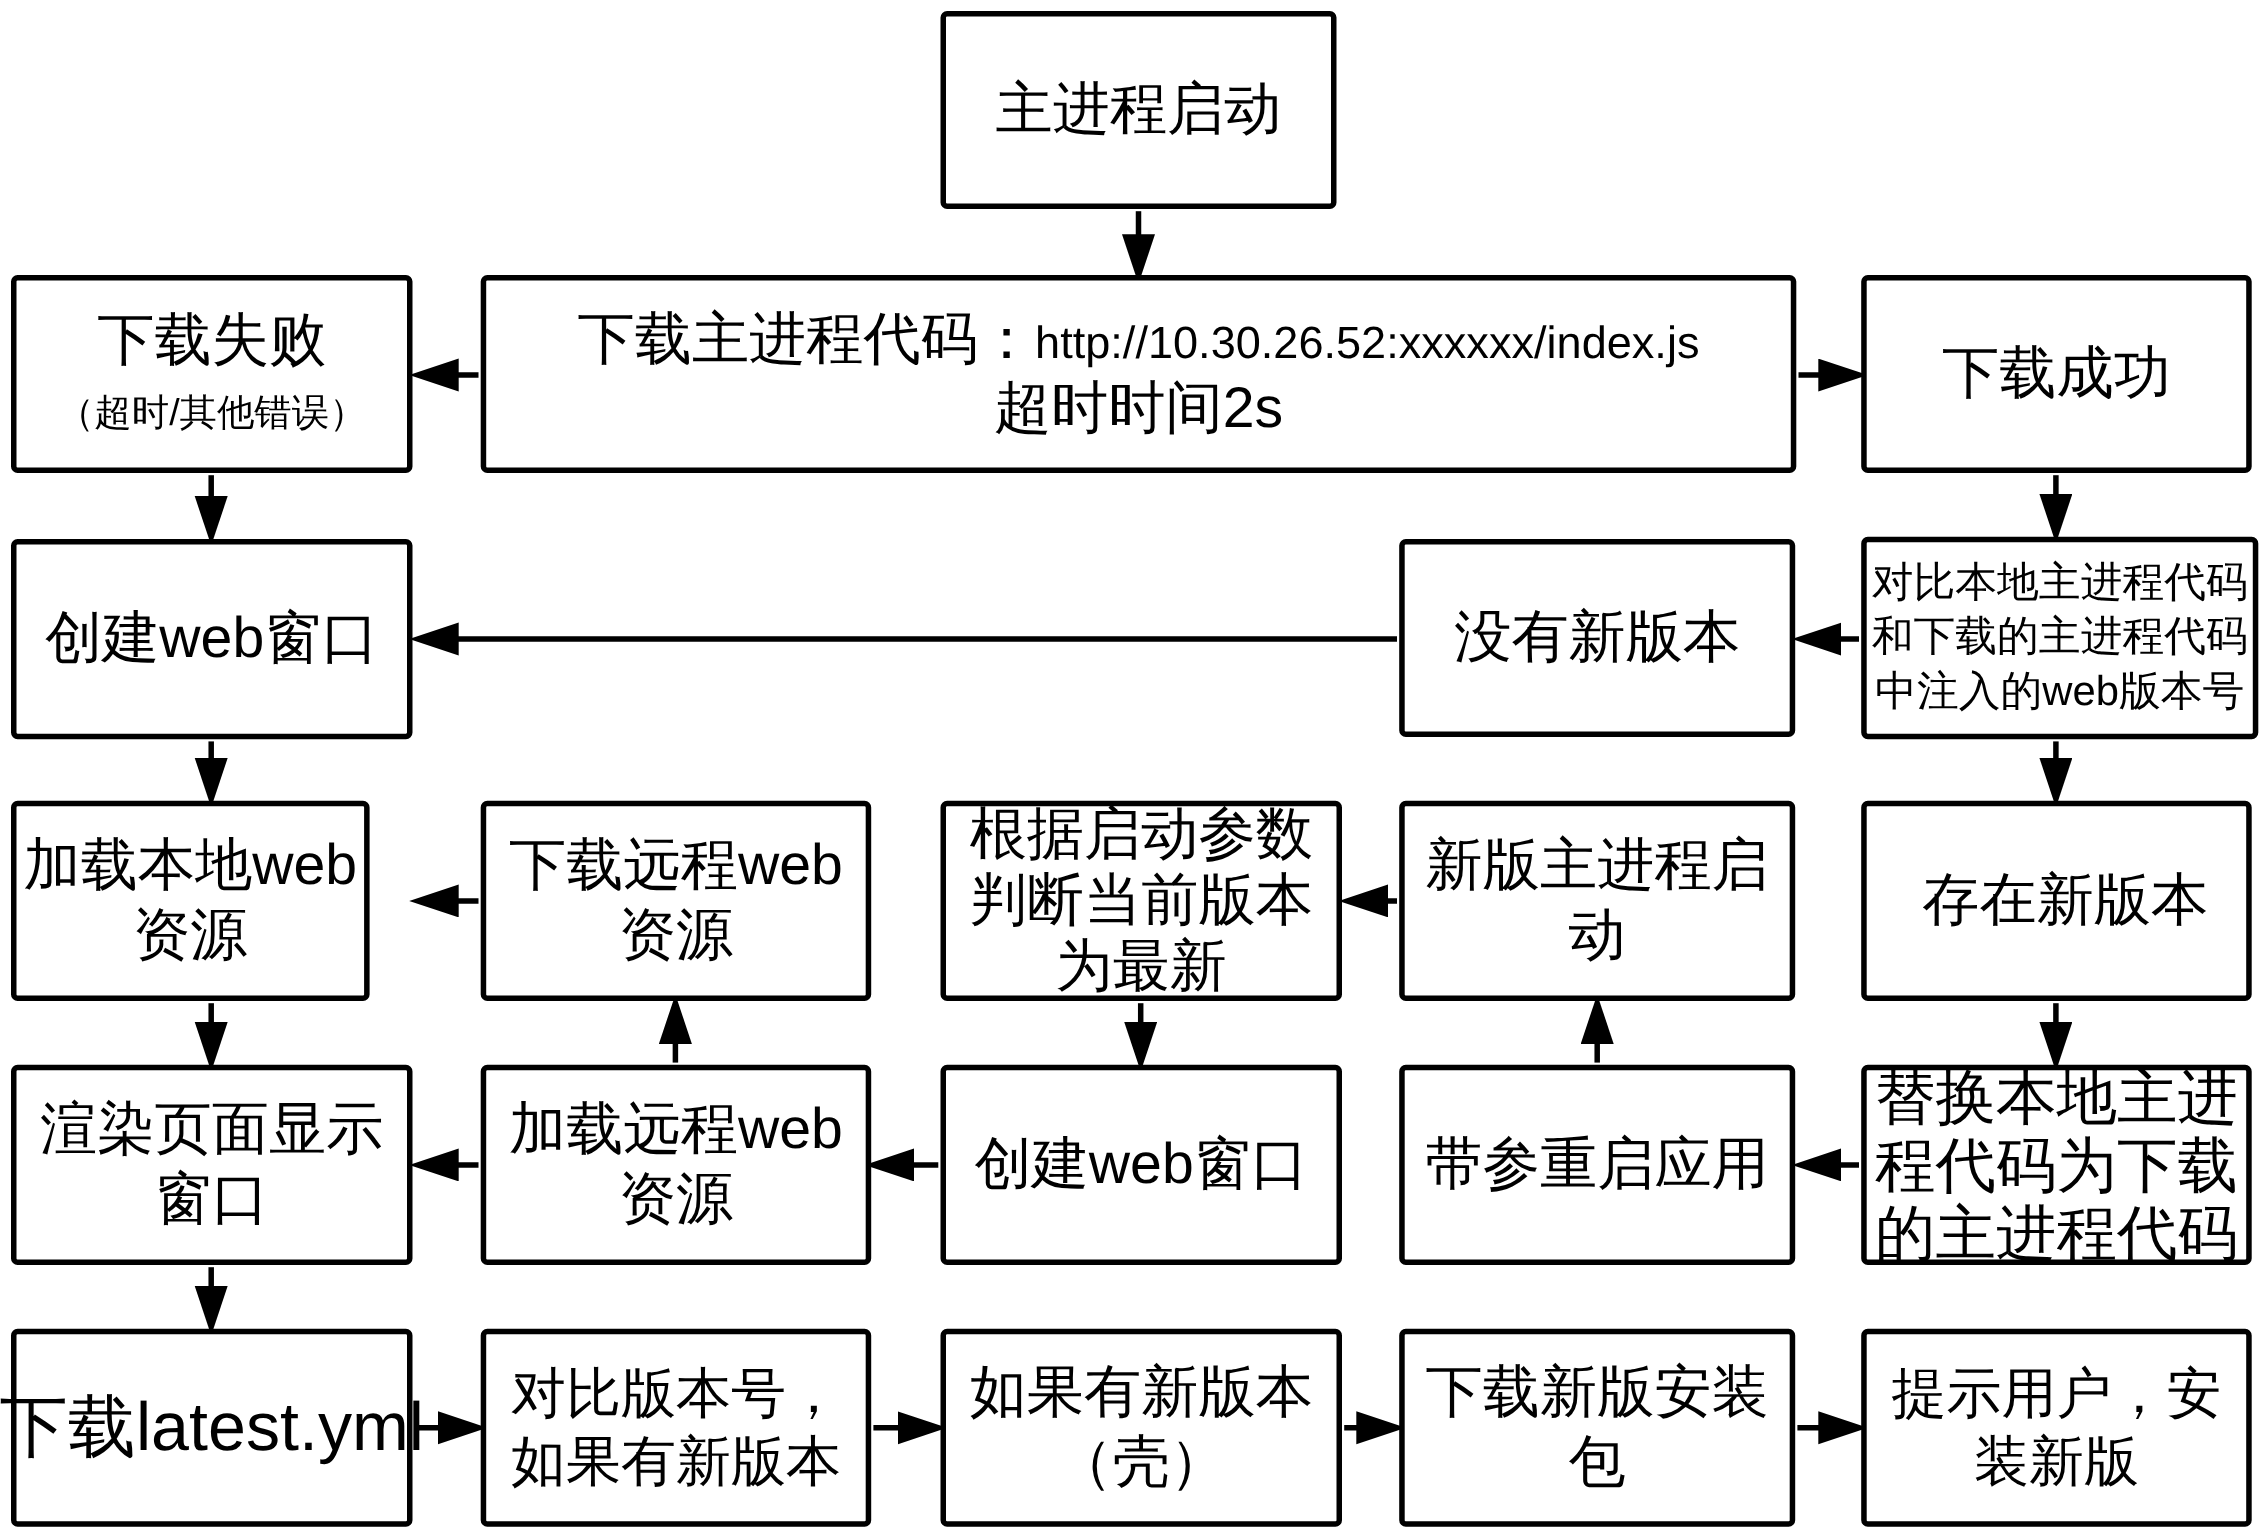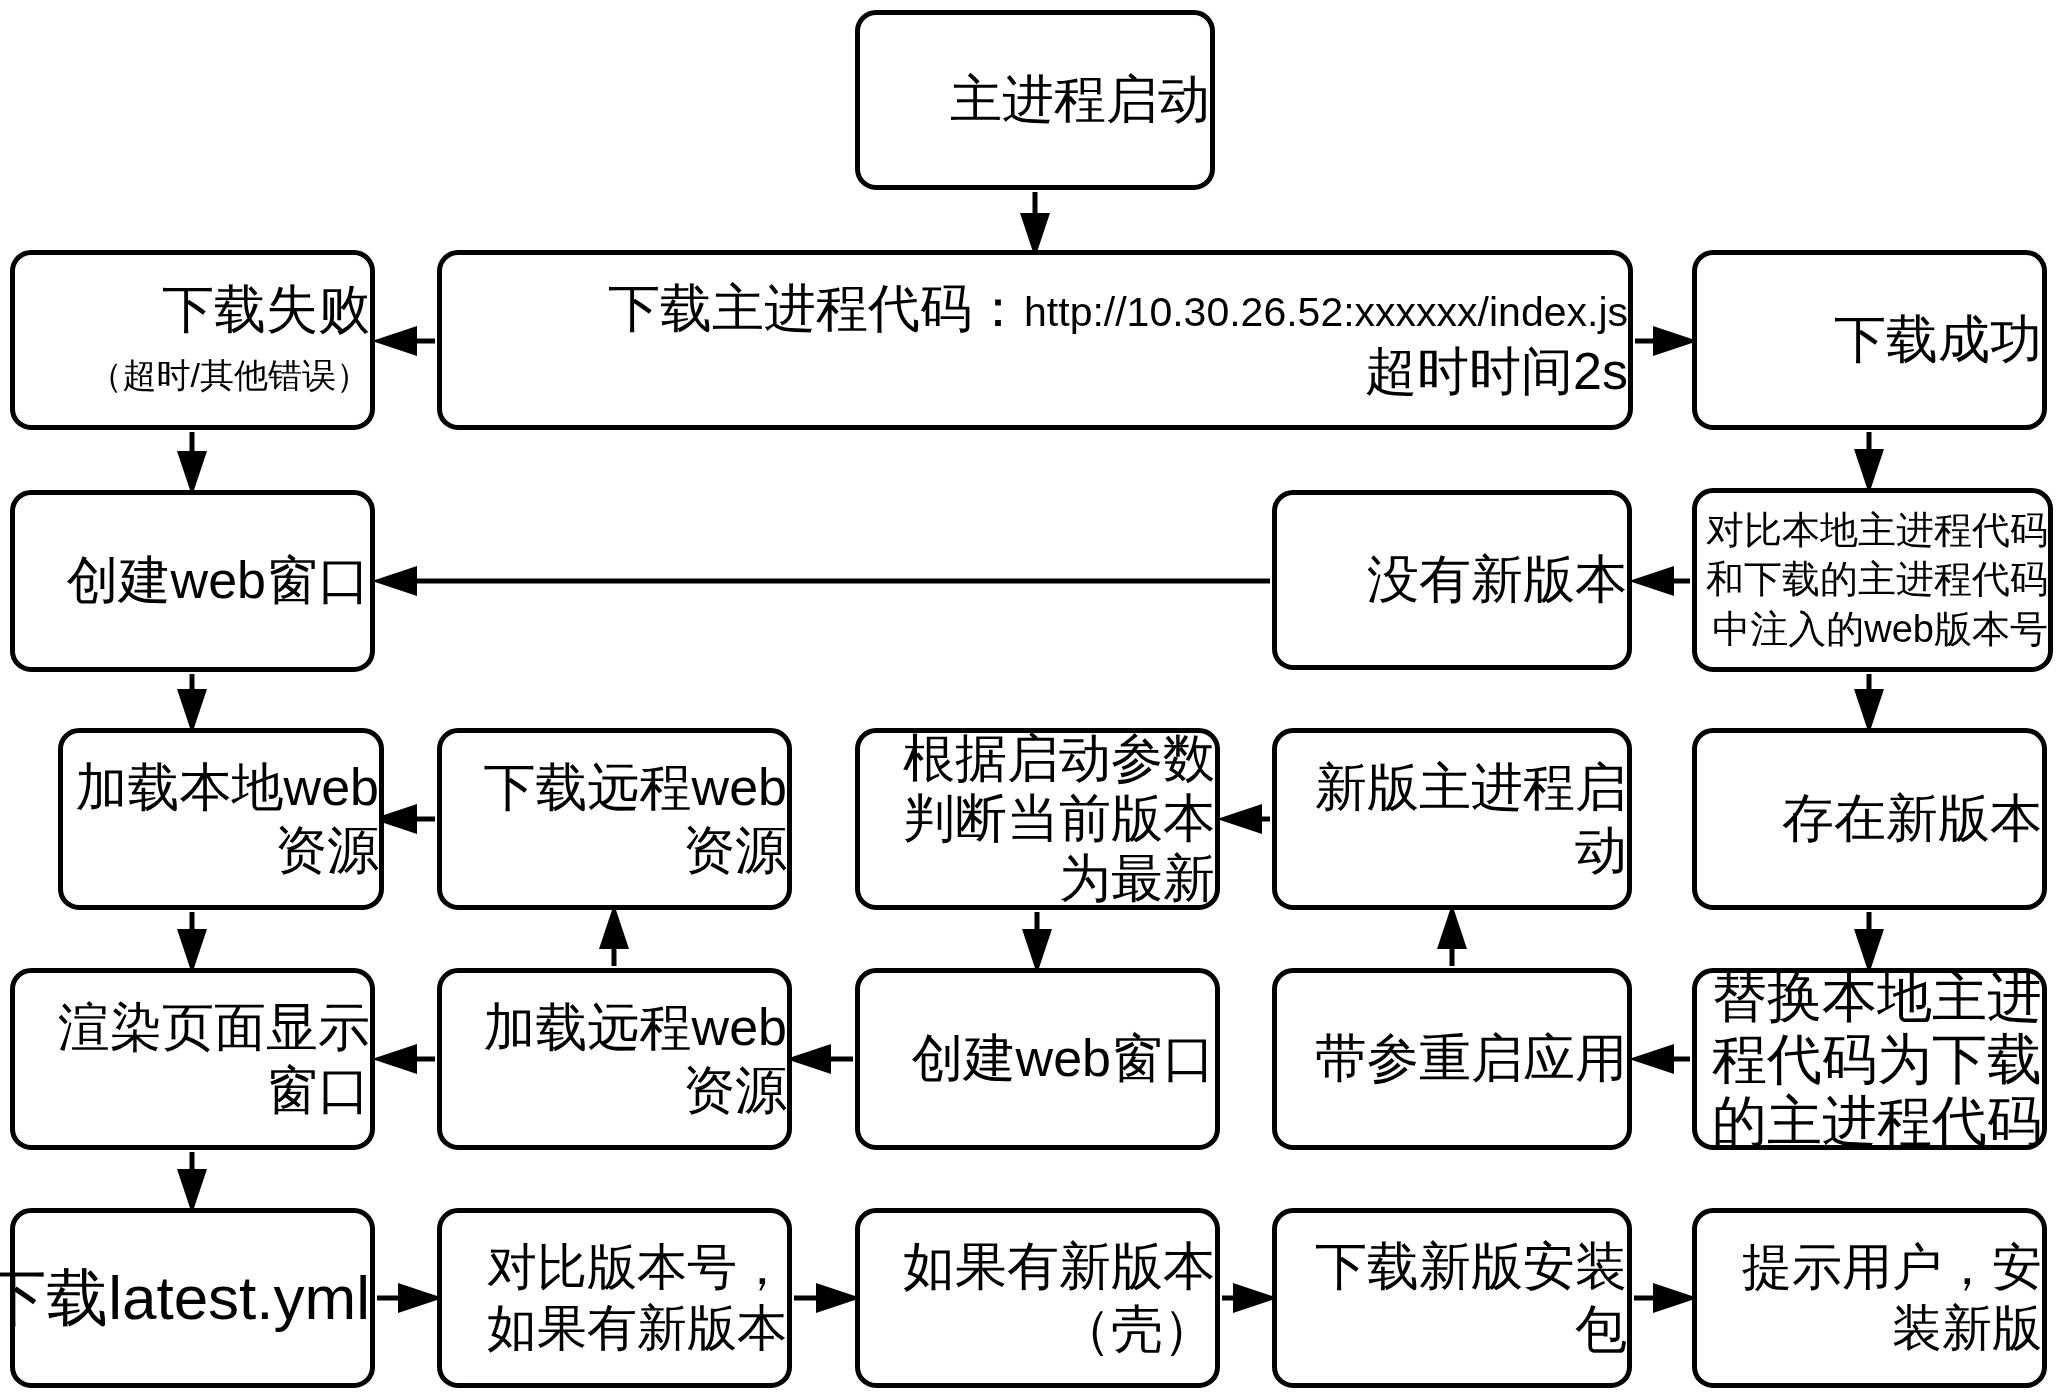--- a/index.html
+++ b/index.html
@@ -10,24 +10,24 @@
     background:#ffffff;
     color:#000000;
     font-family:"Liberation Sans", sans-serif;
     overflow:hidden;
   }
   #edges { position:absolute; left:0; top:0; width:2059px; height:1399px; }
   #edges line { stroke:#000000; stroke-width:5; }
   .node {
     position:absolute;
     border:5px solid #000000;
-    border-radius:21px;
+    border-radius:6px;
     background:#ffffff;
     display:flex; flex-direction:column;
-    align-items:flex-end; justify-content:center;
+    align-items:center; justify-content:center;
     text-align:center;
     font-size:52px;
     line-height:1.22;
     overflow:visible;
     z-index:1;
   }
   .node .line { white-space:nowrap; }
   .seg.url { font-size:41px; }
   .seg.sm  { font-size:34px; }
 </style>
@@ -85,21 +85,21 @@
       <div class="line"><span class="seg">创建web窗口</span></div>
     </div>
     <div class="node" style="left: 1272px; top: 490px; width: 360px; height: 180px;">
       <div class="line"><span class="seg">没有新版本</span></div>
     </div>
     <div class="node" style="left: 1692px; top: 488px; width: 361px; height: 184px; font-size: 38px; line-height: 1.3;">
       <div class="line"><span class="seg">对比本地主进程代码</span></div>
       <div class="line"><span class="seg">和下载的主进程代码</span></div>
       <div class="line"><span class="seg">中注入的web版本号</span></div>
     </div>
-    <div class="node" style="left: 10px; top: 728px; width: 326px; height: 182px; margin-left: 48px;">
+    <div class="node" style="left: 10px; top: 728px; width: 326px; height: 182px;">
       <div class="line"><span class="seg">加载本地web</span></div>
       <div class="line"><span class="seg">资源</span></div>
     </div>
     <div class="node" style="left: 437px; top: 728px; width: 355px; height: 182px;">
       <div class="line"><span class="seg">下载远程web</span></div>
       <div class="line"><span class="seg">资源</span></div>
     </div>
     <div class="node" style="left: 855px; top: 728px; width: 365px; height: 182px; line-height: 1.15;">
       <div class="line"><span class="seg">根据启动参数</span></div>
       <div class="line"><span class="seg">判断当前版本</span></div>

